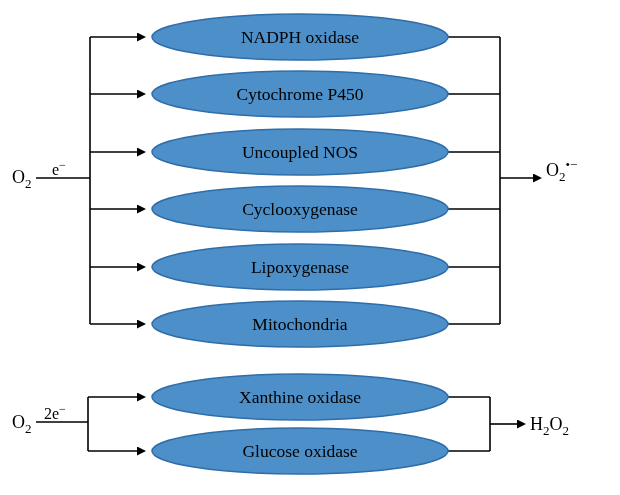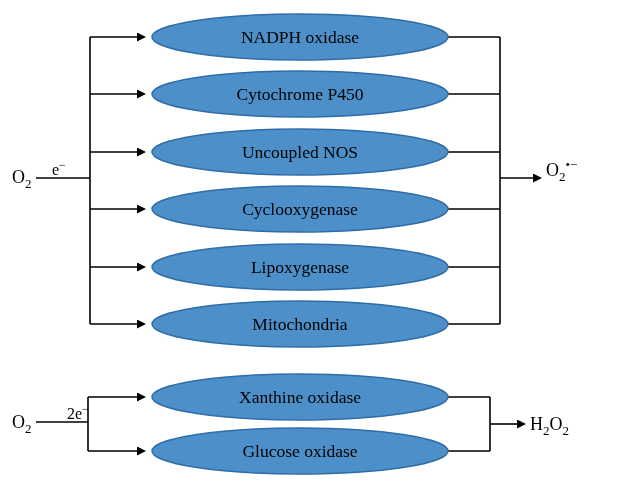--- a/index.html
+++ b/index.html
@@ -124,21 +124,21 @@
   </div>
 
   <div class="chem" style="left:546px; top:154px;">
     <span>O</span><sub>2</sub><sup>•−</sup>
   </div>
 
   <div class="chem" style="left:12px; top:411px;">
     <span>O</span><sub>2</sub>
   </div>
 
-  <div class="elabel" style="left:44px; top:399px;margin-left:23px;">
+  <div class="elabel" style="left:44px; top:399px;">
     <span>2e</span><sup>−</sup>
   </div>
 
   <div class="chem" style="left:530px; top:413px;">
     <span>H</span><sub>2</sub><span>O</span><sub>2</sub>
   </div>
 
 </div>
 
 </body></html>

